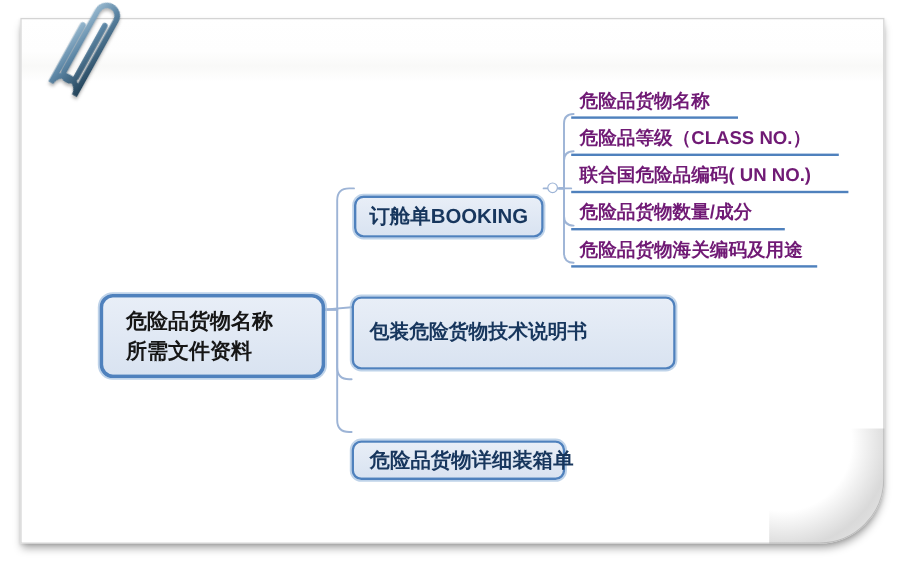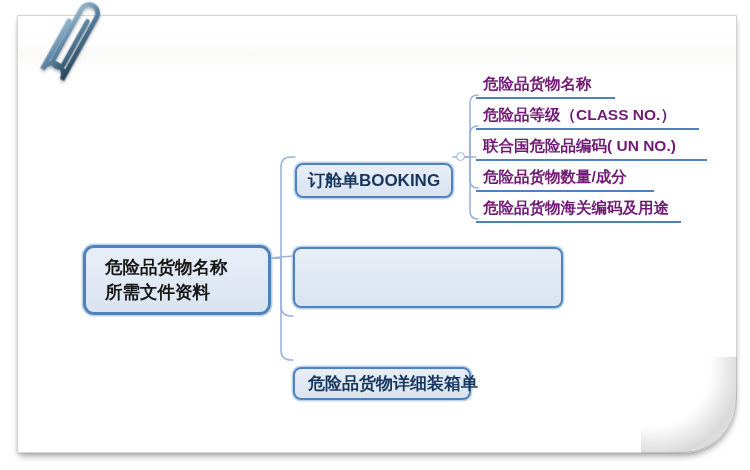--- a/index.html
+++ b/index.html
@@ -126,20 +126,21 @@
   </div>
   <div class="sub sub-3">
     <span>危险品货物数量/成分</span>
   </div>
   <div class="sub sub-4">
     <span>危险品货物海关编码及用途</span>
   </div>
 
   <div class="node branch-msds">
     <div class="lines">
+      <div>包装危险货物技术说明书</div>
     </div>
   </div>
 
 
   <div class="node branch-packing">
     <span>危险品货物详细装箱单</span>
   </div>
 
 </div>
 

